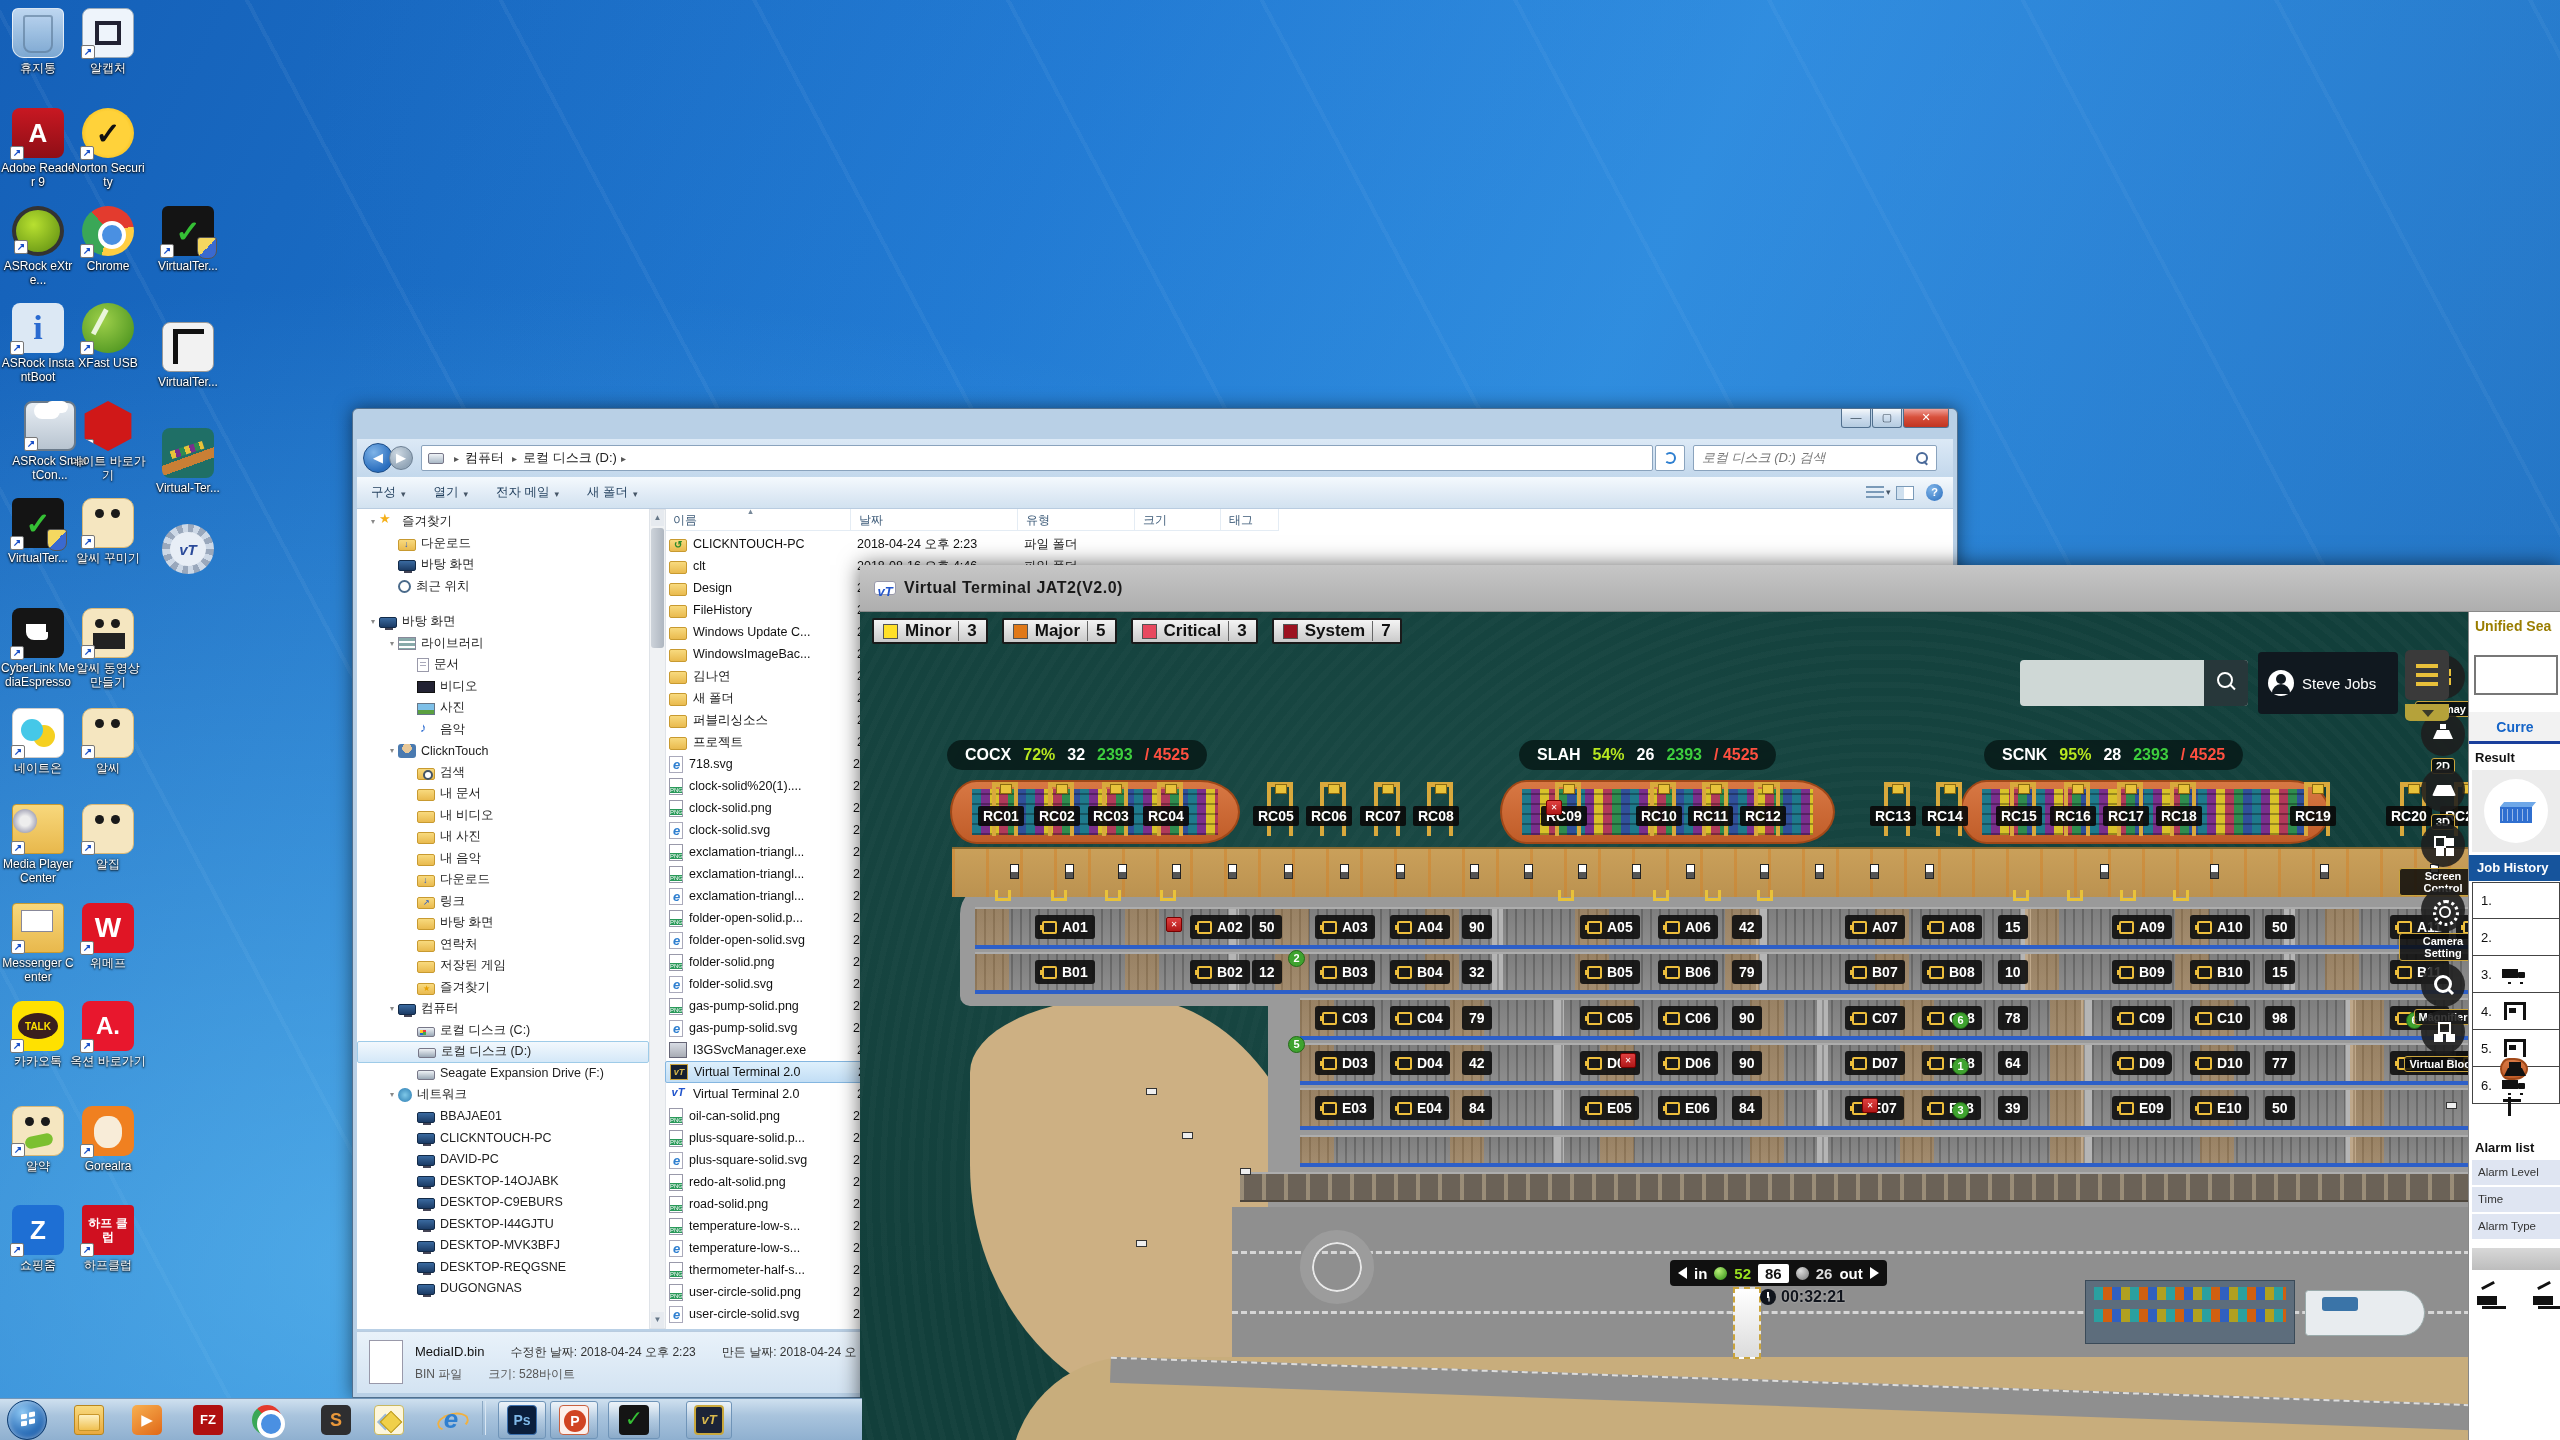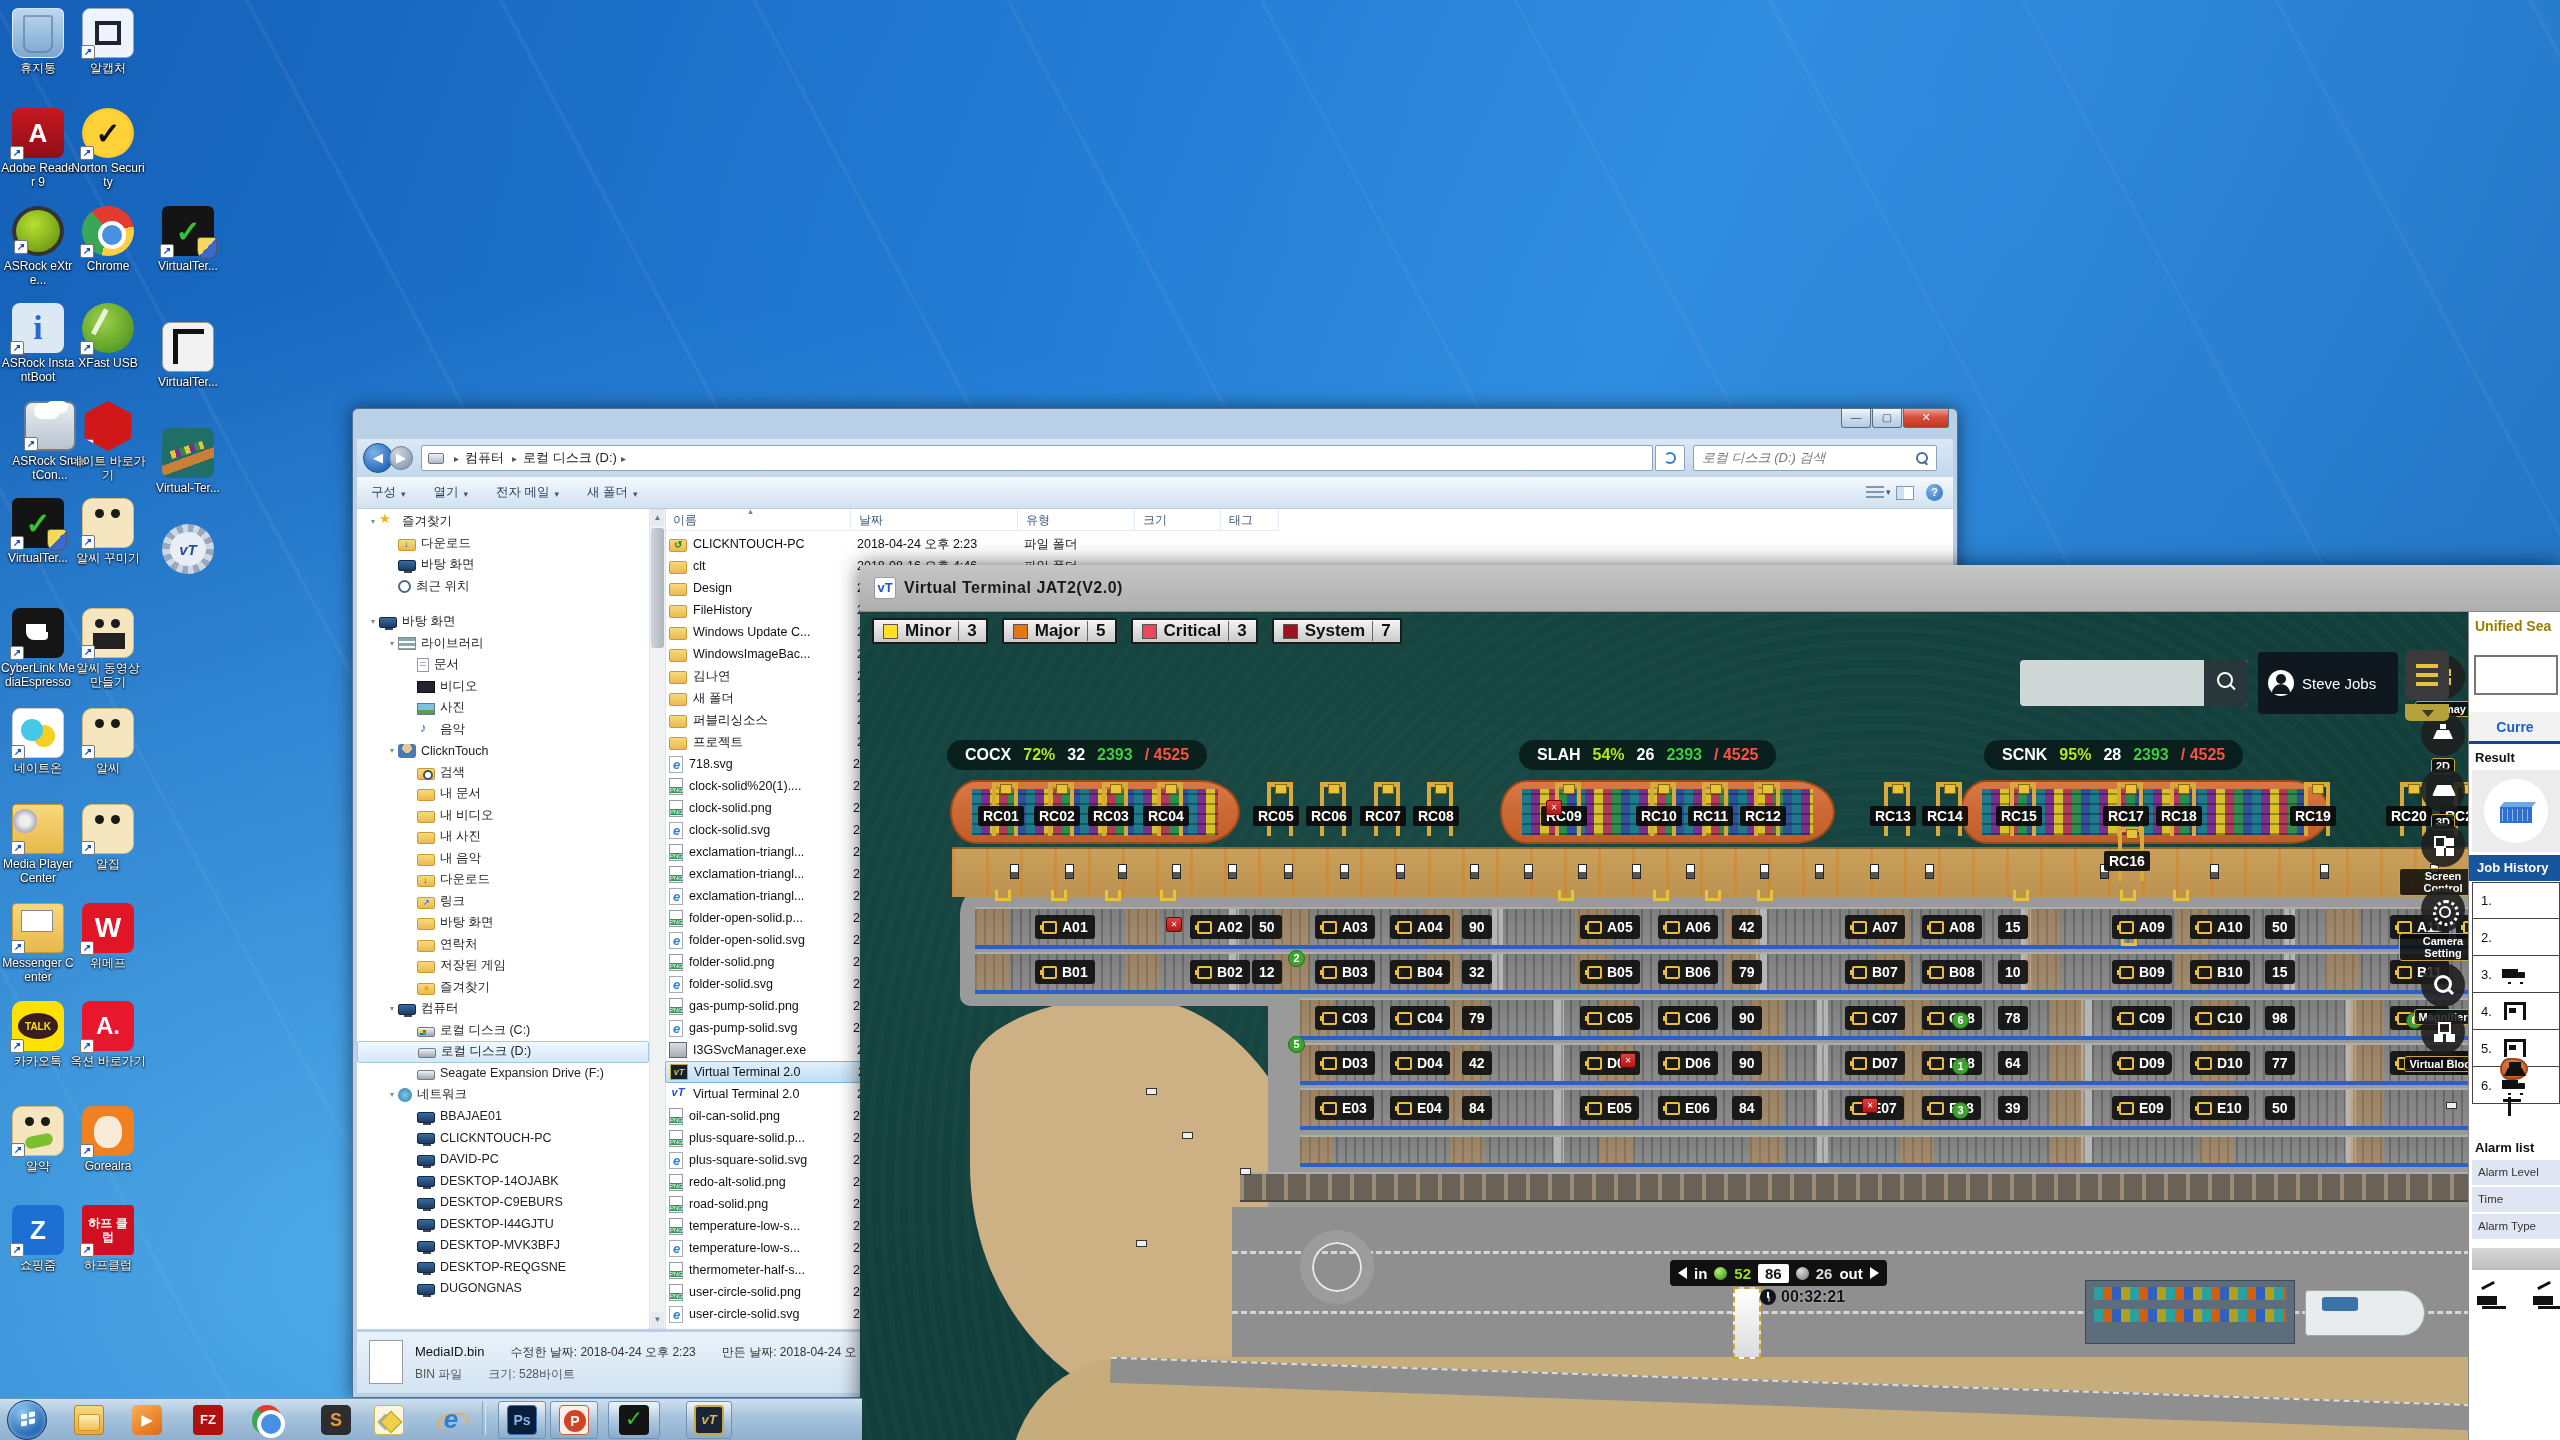--- a/index.html
+++ b/index.html
@@ -155,21 +155,21 @@
   .fico.f-vtblue::after{content:"vT";position:absolute;inset:0;color:#2255cc;font-size:11px;font-style:italic;font-weight:bold;text-align:center;}
   .x-status{position:absolute;left:4px;right:4px;bottom:4px;height:62px;background:linear-gradient(#e9f2fa,#d3e3f2);border-top:1px solid #b9cce0;font-size:12px;color:#333;}
   .st-ic{position:absolute;left:12px;top:8px;width:34px;height:44px;background:#fff;border:1px solid #99a;}
   .st-l1{position:absolute;left:58px;top:12px;display:flex;gap:26px;white-space:nowrap;}
   .st-l2{position:absolute;left:58px;top:34px;display:flex;gap:26px;color:#555;white-space:nowrap;}
   .st-file{font-size:13px;color:#111;}
 
   
   #vt{left:860px;top:565px;width:1700px;height:875px;background:#123f3b;box-shadow:0 0 20px rgba(0,0,0,.6);overflow:hidden;}
   .vt-title{position:absolute;left:0;top:0;right:0;height:47px;background:linear-gradient(#c6c6c6,#aeaeae);border-bottom:1px solid #8a8a8a;display:flex;align-items:center;z-index:40;}
-  .vt-tico{width:22px;height:22px;background:#fff;border:1px solid #99a;border-radius:3px;margin:0 8px 0 14px;color:#2255cc;font-weight:bold;font-size:13px;text-align:center;line-height:20px;}
+  .vt-tico{width:22px;height:14px;background:#fff;border:1px solid #99a;border-radius:3px;margin:0 8px 0 14px;color:#2255cc;font-style:italic;font-weight:bold;font-size:13px;text-align:center;line-height:20px;}
   .vt-tname{font-size:16px;font-weight:bold;color:#1a1a1a;letter-spacing:.5px;}
   .vt-map{position:absolute;inset:47px 0 0 0;background:
      radial-gradient(ellipse at 30% 30%, rgba(40,90,85,.35), transparent 60%),
      repeating-radial-gradient(circle at 60% 70%, rgba(255,255,255,.02) 0 6px, transparent 6px 14px),
      #123f3b;}
   
   .beach{position:absolute;left:110px;top:385px;width:350px;height:420px;background:#cdb083;border-radius:45% 55% 35% 65%/18% 60% 40% 60%;}
   .platform1{position:absolute;left:100px;top:272px;width:1600px;height:122px;background:#9a9a9a;border-radius:30px 0 0 10px;}
   .platform2{position:absolute;left:408px;top:390px;width:1292px;height:228px;background:#9a9a9a;}
   .quay{position:absolute;left:92px;top:235px;width:1608px;height:50px;background:
@@ -1263,21 +1263,21 @@
 
           <span class="ctag">RC14</span>
         </div>
 
         <div class="crane busy" style="left: 1148px;">
           <span class="cframe"></span>
           <span class="spreader"></span>
           <span class="ctag">RC15</span>
         </div>
 
-        <div class="crane busy" style="left: 1256px; margin-top: 45px;">
+        <div class="crane busy" style="left: 1202px;">
           <span class="cframe"></span>
           <span class="spreader"></span>
           <span class="ctag">RC16</span>
         </div>
 
         <div class="crane busy" style="left: 1255px;">
           <span class="cframe"></span>
           <span class="spreader"></span>
           <span class="ctag">RC17</span>
         </div>

